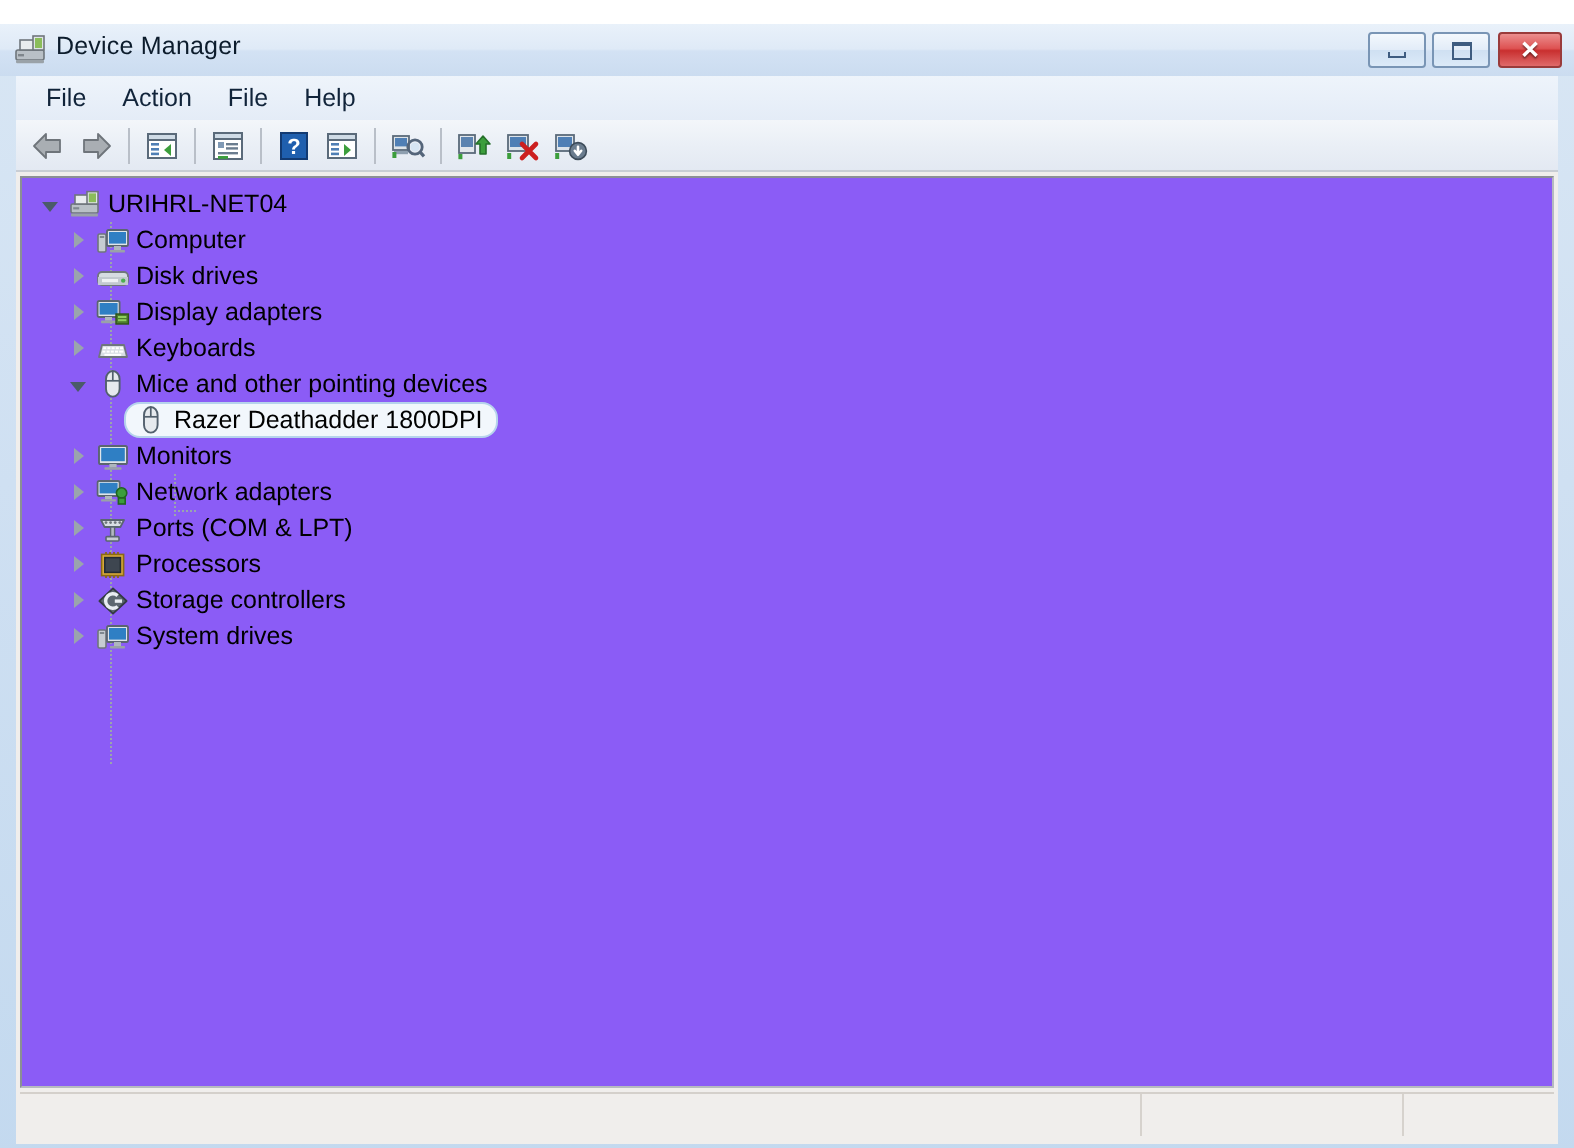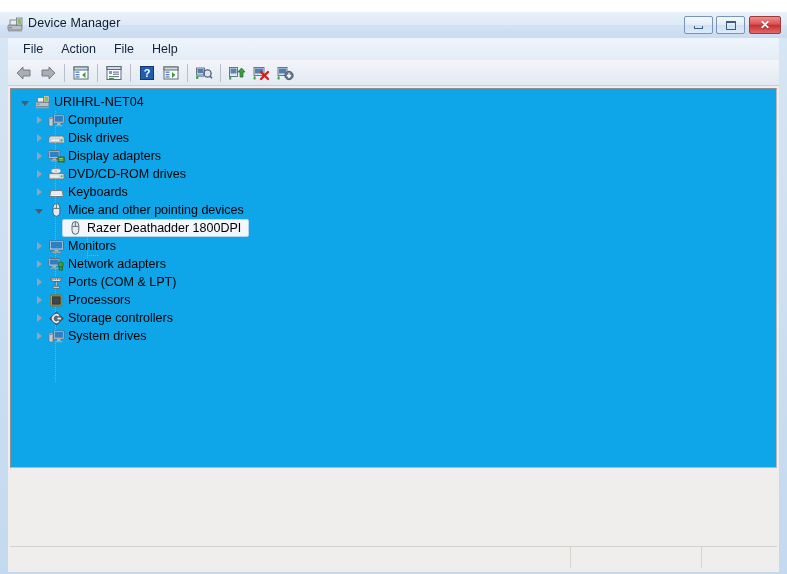--- a/index.html
+++ b/index.html
@@ -152,22 +152,22 @@
     background: #b9bfc8;
     margin: 0 4px;
   }
 
   
   #tree-panel {
     position: absolute;
     left: 2px;
     top: 50px;
     width: 767px;
-    height: 380px;
-    background: #0ea5e9;
+    height: 456px;
+    background: #8b5cf6;
     border: 1px solid #8b8f94;
     border-right-color: #b6bac0;
     border-bottom-color: #b6bac0;
     box-sizing: border-box;
     overflow: hidden;
   }
   #tree {
     position: relative;
     padding-top: 4px;
   }
@@ -218,21 +218,21 @@
   .row-l2   { padding-left: 52px; }
 
   .label-box {
     display: inline-flex;
     align-items: center;
     padding: 0 2px;
   }
   .selected .label-box {
     background: #f2f7fc;
     border: 1px solid #b6d3ec;
-    border-radius: 2px;
+    border-radius: 8px;
     padding: 0 3px;
     margin-left: -1px;
   }
 
   
   .dots-v {
     position: absolute;
     left: 44px;
     width: 1px;
     background-image: linear-gradient(to bottom, #9aa4ad 50%, rgba(255,255,255,0) 0%);
@@ -493,35 +493,20 @@
               <rect x="4.5" y="9.5" width="3.5" height="1.8" fill="#aeb6bd"></rect>
               <rect x="2.5" y="11.3" width="7.5" height="1.3" rx="0.4" fill="#9aa2a8"></rect>
               <rect x="10" y="8" width="6.2" height="5" fill="#4d7d2e" stroke="#2f5418" stroke-width="0.7"></rect>
               <rect x="11" y="9" width="4.2" height="1" fill="#8fce5f"></rect>
               <rect x="11" y="10.6" width="4.2" height="1" fill="#8fce5f"></rect>
             </svg>
           </span>
           <span class="tree-label">Display adapters</span>
         </div>
 
-        <div class="tree-row row-l1">
-          <span class="expander">
-              <span class="tw-collapsed"></span>
-            </span>
-          <span class="tree-icon">
-            <svg width="17" height="15" viewBox="0 0 17 15">
-              <rect x="1" y="6.5" width="15" height="5.5" rx="1.2" fill="#d6dce1" stroke="#6f767c" stroke-width="0.9"></rect>
-              <rect x="2.5" y="8.5" width="8" height="1.6" fill="#eef1f3"></rect>
-              <circle cx="13.6" cy="9.3" r="1" fill="#4caf50"></circle>
-              <ellipse cx="8" cy="4" rx="5" ry="2.4" fill="#e8eef2" stroke="#7b848c" stroke-width="0.8"></ellipse>
-              <ellipse cx="8" cy="4" rx="1.4" ry="0.7" fill="#b5bec6"></ellipse>
-            </svg>
-          </span>
-          <span class="tree-label">DVD/CD-ROM drives</span>
-        </div>
 
 
         <div class="tree-row row-l1">
           <span class="expander">
               <span class="tw-collapsed"></span>
             </span>
           <span class="tree-icon">
             <svg width="17" height="15" viewBox="0 0 17 15">
               <path d="M1.5 11.5 L3 5.5 L14 5.5 L15.5 11.5 Z" fill="#d8dee3" stroke="#6f767c" stroke-width="0.9" stroke-linejoin="round"></path>
               <rect x="3.6" y="6.6" width="1.5" height="1" fill="#ffffff"></rect>

